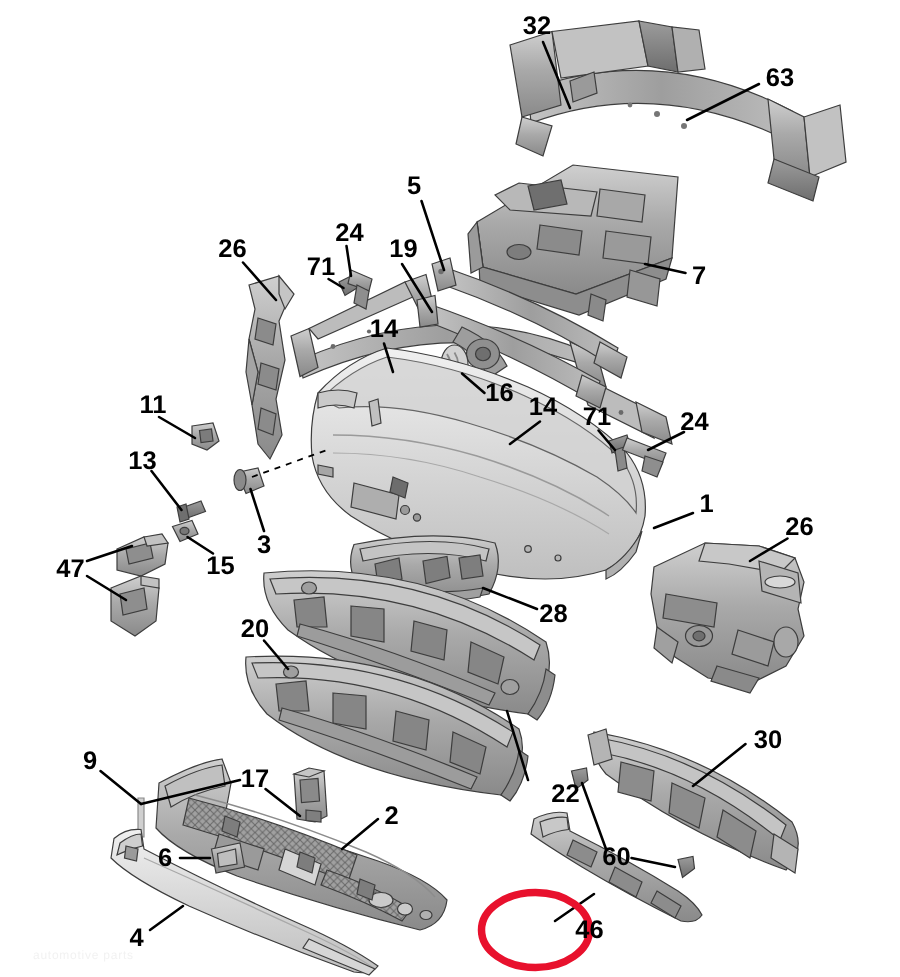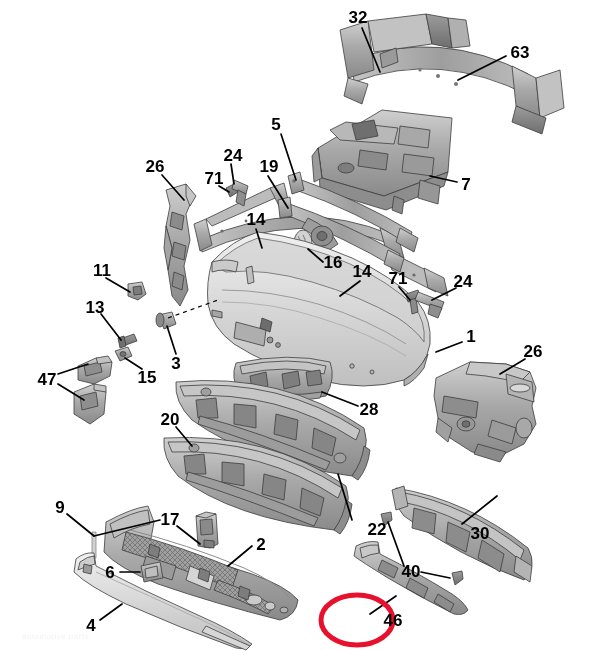--- a/index.html
+++ b/index.html
@@ -418,22 +418,22 @@
   <div class="callout-label" style="left:471px; top:336px;">1</div>
   <div class="callout-label" style="left:533px; top:351px;">26</div>
   <div class="callout-label" style="left:102px; top:270px;">11</div>
   <div class="callout-label" style="left:95px;  top:307px;">13</div>
   <div class="callout-label" style="left:176px; top:363px;">3</div>
   <div class="callout-label" style="left:147px; top:377px;">15</div>
   <div class="callout-label" style="left:47px;  top:379px;">47</div>
   <div class="callout-label" style="left:170px; top:419px;">20</div>
   <div class="callout-label" style="left:369px; top:409px;">28</div>
   <div class="callout-label" style="left:377px; top:529px;">22</div>
-  <div class="callout-label" style="left:480px; top:493px;margin-top:40px;">30</div>
-  <div class="callout-label" style="left:411px; top:571px;">40</div>
+  <div class="callout-label" style="left:512px; top:493px;">30</div>
+  <div class="callout-label" style="left:411px; top:571px;">60</div>
   <div class="callout-label" style="left:60px;  top:507px;">9</div>
   <div class="callout-label" style="left:170px; top:519px;">17</div>
   <div class="callout-label" style="left:261px; top:544px;">2</div>
   <div class="callout-label" style="left:110px; top:572px;">6</div>
   <div class="callout-label" style="left:91px;  top:625px;">4</div>
   <div class="callout-label" style="left:357px; top:620px;margin-left:36px;">46</div>
 
   <div class="watermark">automotive parts</div>
 
 </div>

